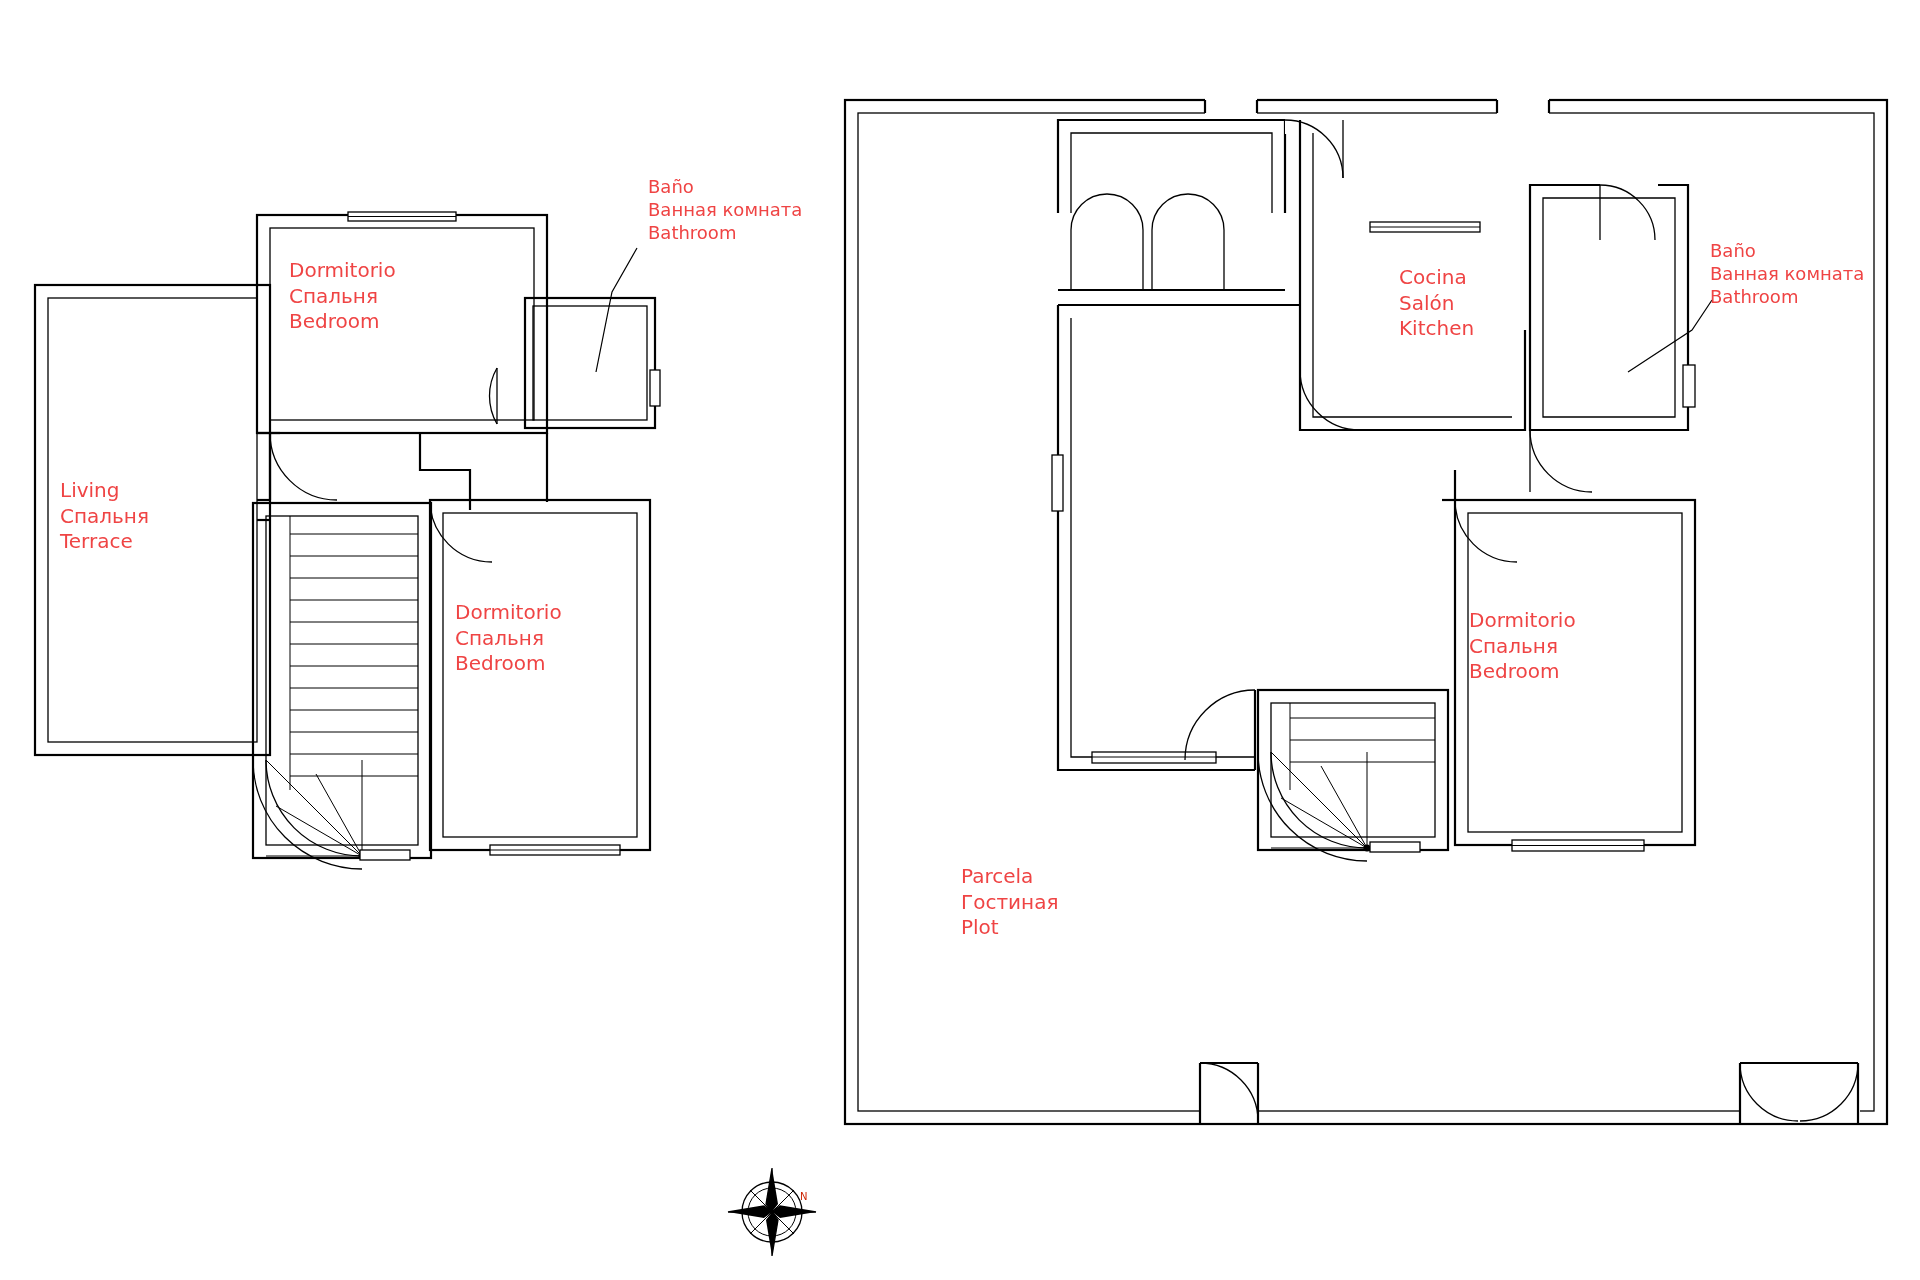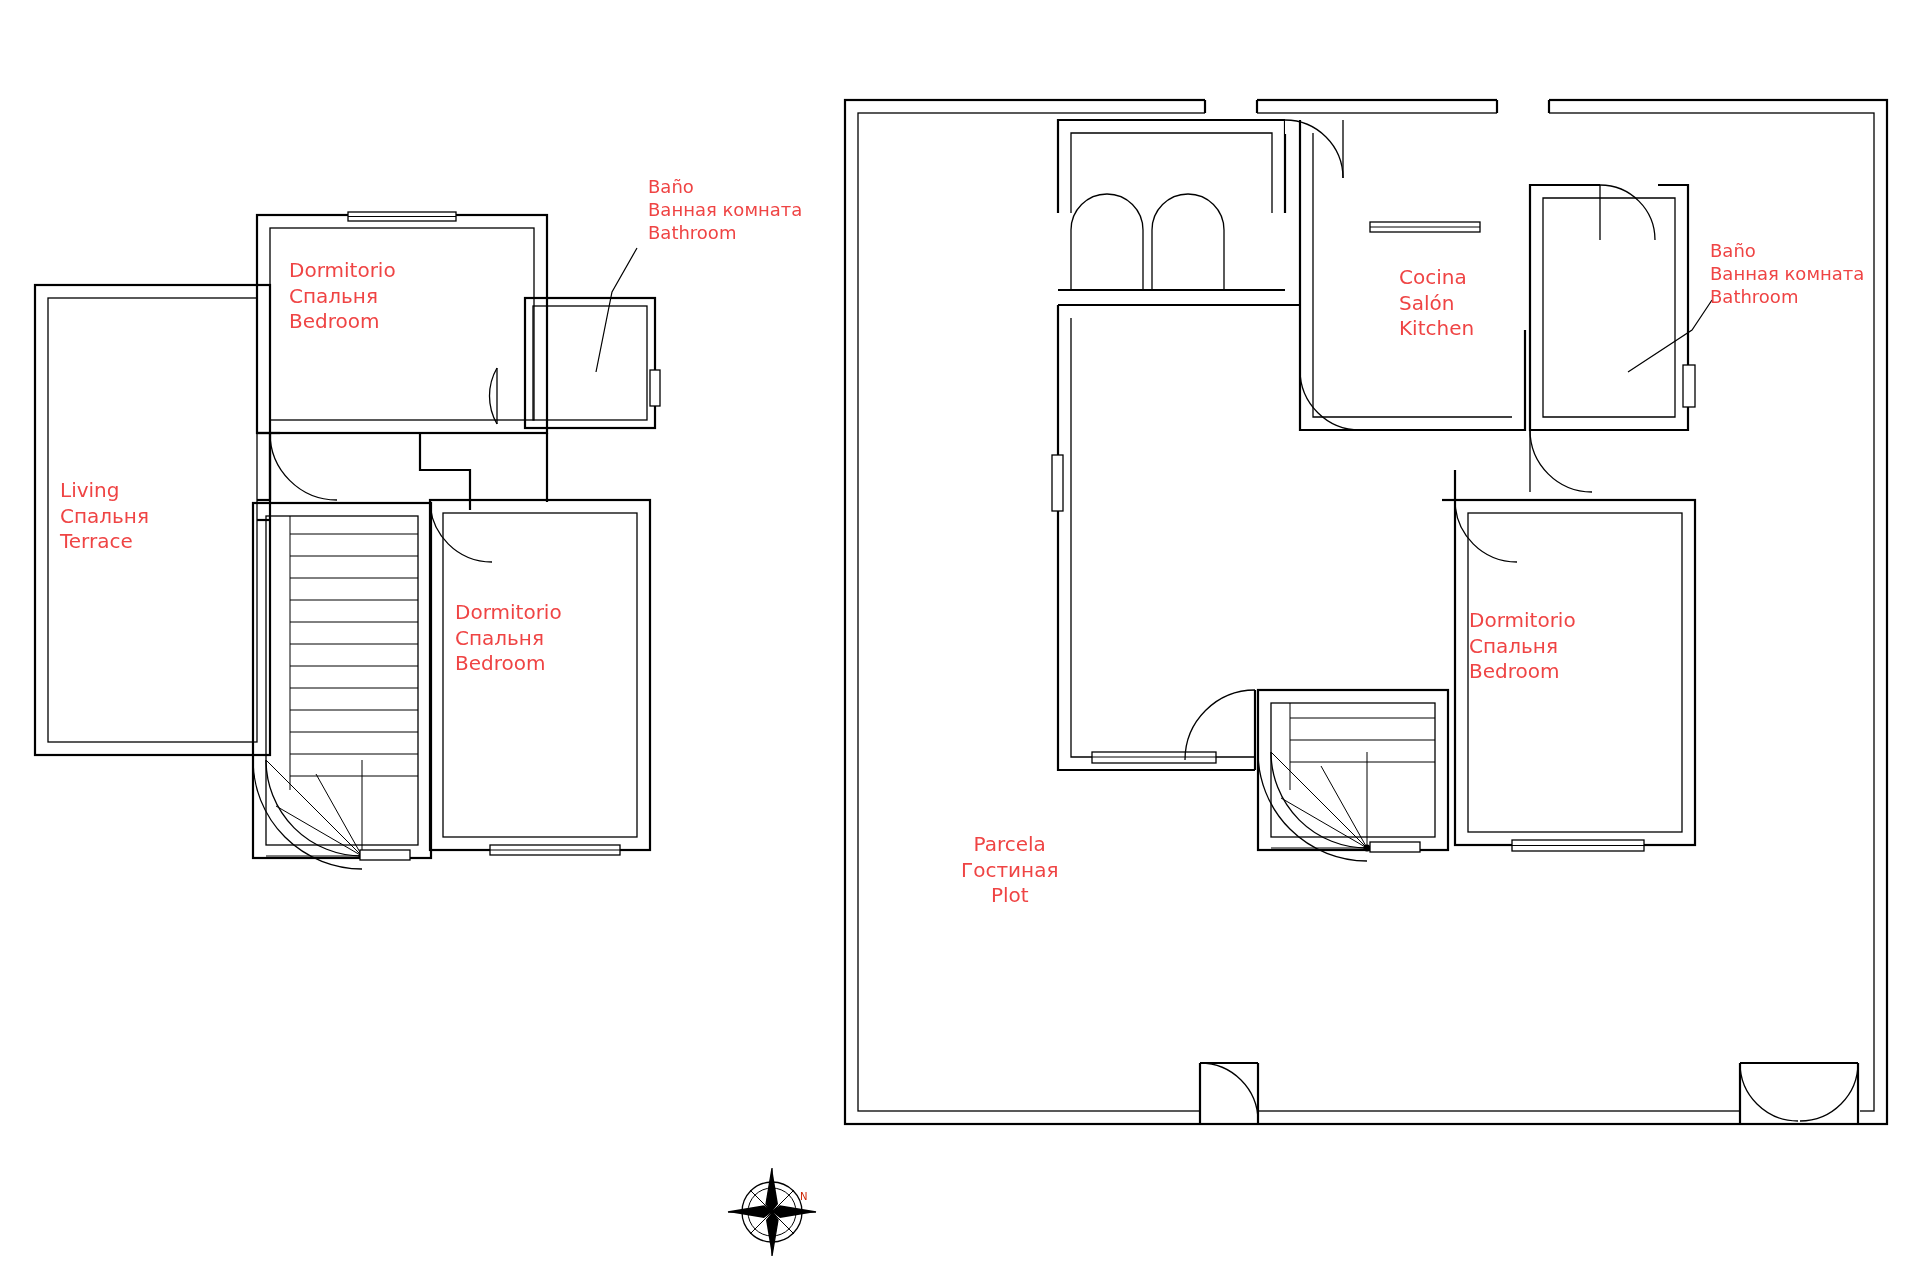--- a/index.html
+++ b/index.html
@@ -283,17 +283,17 @@
 
   <div class="label big" style="left:455px; top:600px;"><span>Dormitorio</span><br><span>Спальня</span><br><span>Bedroom</span></div>
 
   <div class="label small" style="left:648px; top:175px;"><span>Baño</span><br><span>Ванная комната</span><br><span>Bathroom</span></div>
 
   <div class="label big" style="left:1369px; top:265px;margin-left:30px;"><span>Cocina</span><br><span>Salón</span><br><span>Kitchen</span></div>
 
 
   <div class="label big" style="left:1469px; top:608px;"><span>Dormitorio</span><br><span>Спальня</span><br><span>Bedroom</span></div>
 
-  <div class="label big" style="left:961px; top:832px;text-align:center;"><span>Parcela</span><br><span>Гостиная</span><br><span>Plot</span></div>
+  <div class="label big" style="left:961px; top:864px;"><span>Parcela</span><br><span>Гостиная</span><br><span>Plot</span></div>
 
   <div class="label small" style="left:1710px; top:239px;"><span>Baño</span><br><span>Ванная комната</span><br><span>Bathroom</span></div>
 
 </div>
 
 </body></html>

